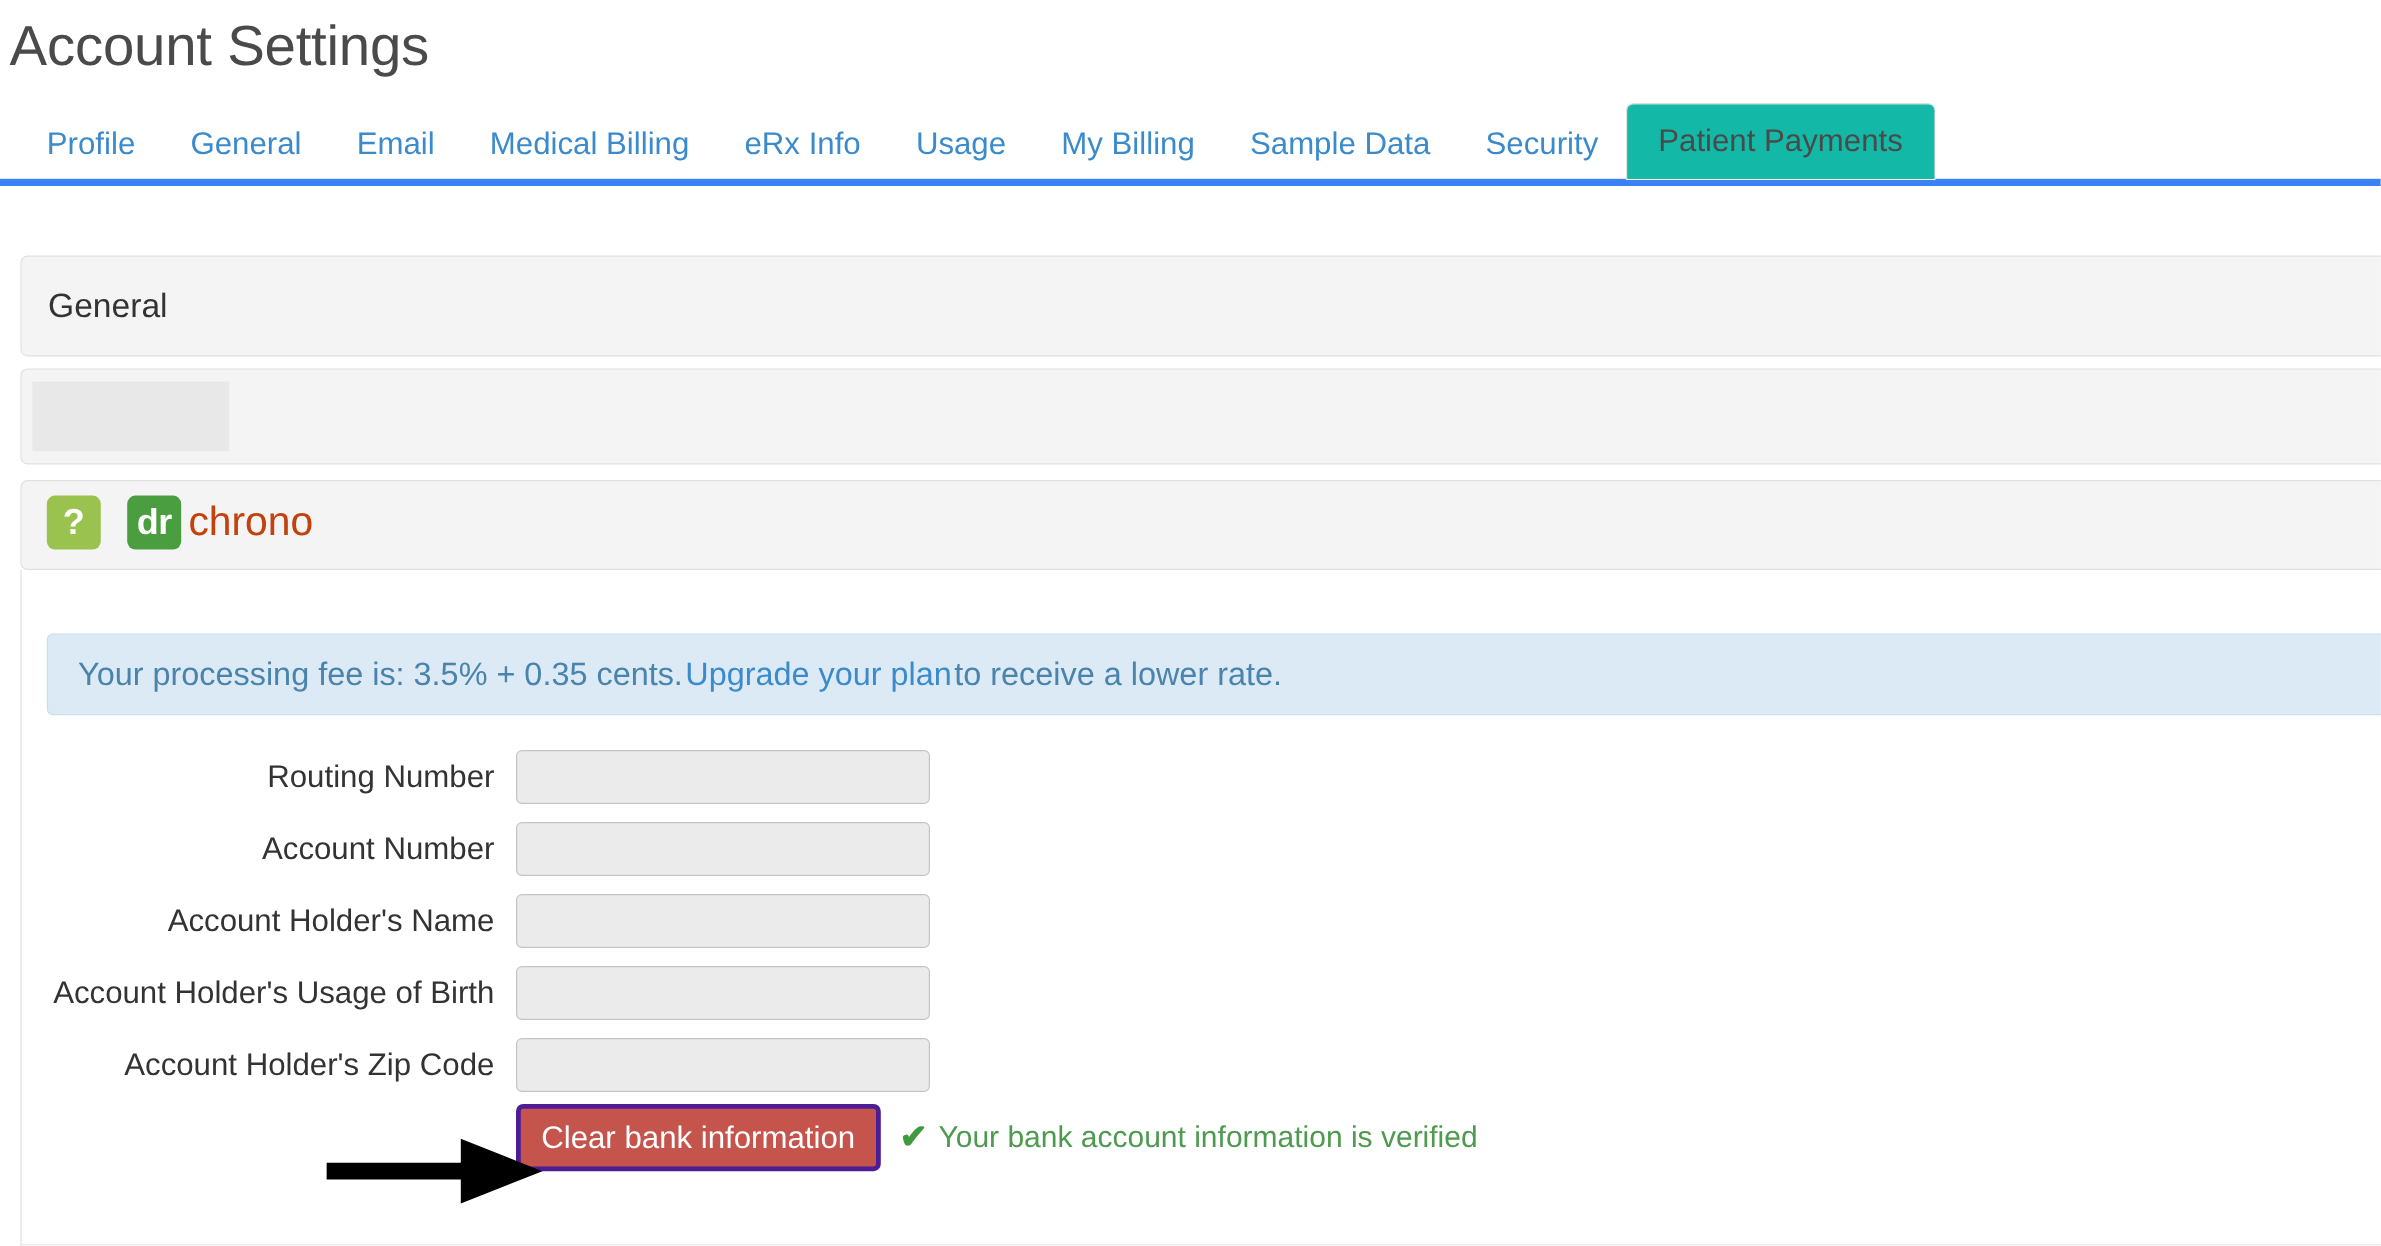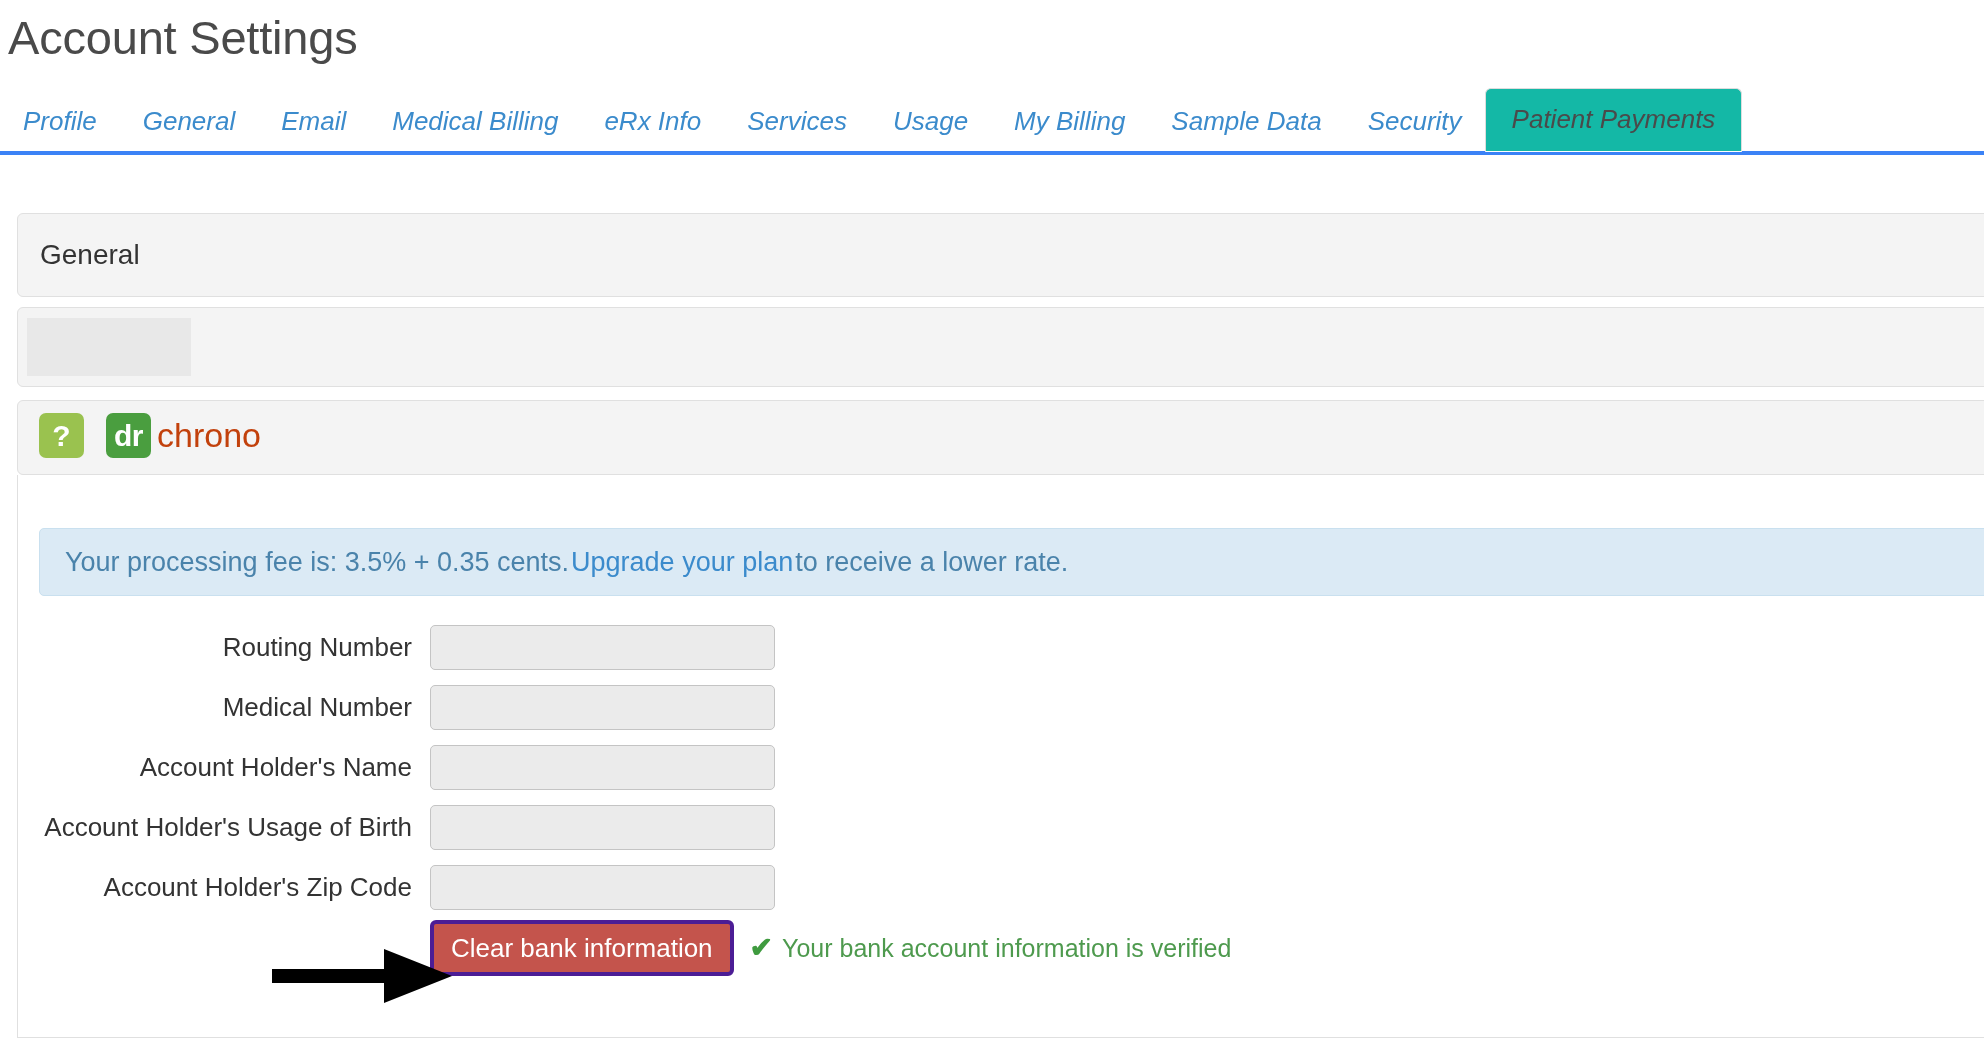--- a/index.html
+++ b/index.html
@@ -31,24 +31,24 @@
     white-space: nowrap;
   }
 
   
   .tabbar {
     position: absolute;
     left: 0;
     top: 95px;
     width: 1984px;
     height: 60px;
-    border-bottom: 4px solid #3b82f6;
+    border-bottom: 6px solid #3b82f6;
     display: flex;
     align-items: flex-end;
-    font-style: italic;
+    padding-left: 16px;
   }
   .tab {
     font-size: 26px;
     color: #3b8bcc;
     padding: 10px 22px 14px 22px;
     white-space: nowrap;
     line-height: 32px;
     cursor: pointer;
     border: 1px solid transparent;
     border-bottom: none;
@@ -274,21 +274,20 @@
 <div class="page">
 
   <div class="page-title">Account Settings</div>
 
   <div class="tabbar">
     <div class="tab">Profile</div>
     <div class="tab">General</div>
     <div class="tab">Email</div>
     <div class="tab">Medical Billing</div>
     <div class="tab">eRx Info</div>
-    <div class="tab">Services</div>
     <div class="tab">Usage</div>
     <div class="tab">My Billing</div>
     <div class="tab">Sample Data</div>
     <div class="tab">Security</div>
     <div class="tab active">Patient Payments</div>
   </div>
 
   <div class="panel panel-general">
     <div class="panel-title">General</div>
   </div>
@@ -314,21 +313,21 @@
     </div>
 
     <div class="form">
 
       <div class="form-row">
         <div class="form-label">Routing Number</div>
         <input class="form-input" type="text" disabled="" value="" style="">
       </div>
 
       <div class="form-row">
-        <div class="form-label">Medical Number</div>
+        <div class="form-label">Account Number</div>
         <input class="form-input" type="text" disabled="" value="" style="">
       </div>
 
       <div class="form-row">
         <div class="form-label">Account Holder's Name</div>
         <input class="form-input" type="text" disabled="" value="" style="">
       </div>
 
       <div class="form-row">
         <div class="form-label">Account Holder's Usage of Birth</div>

